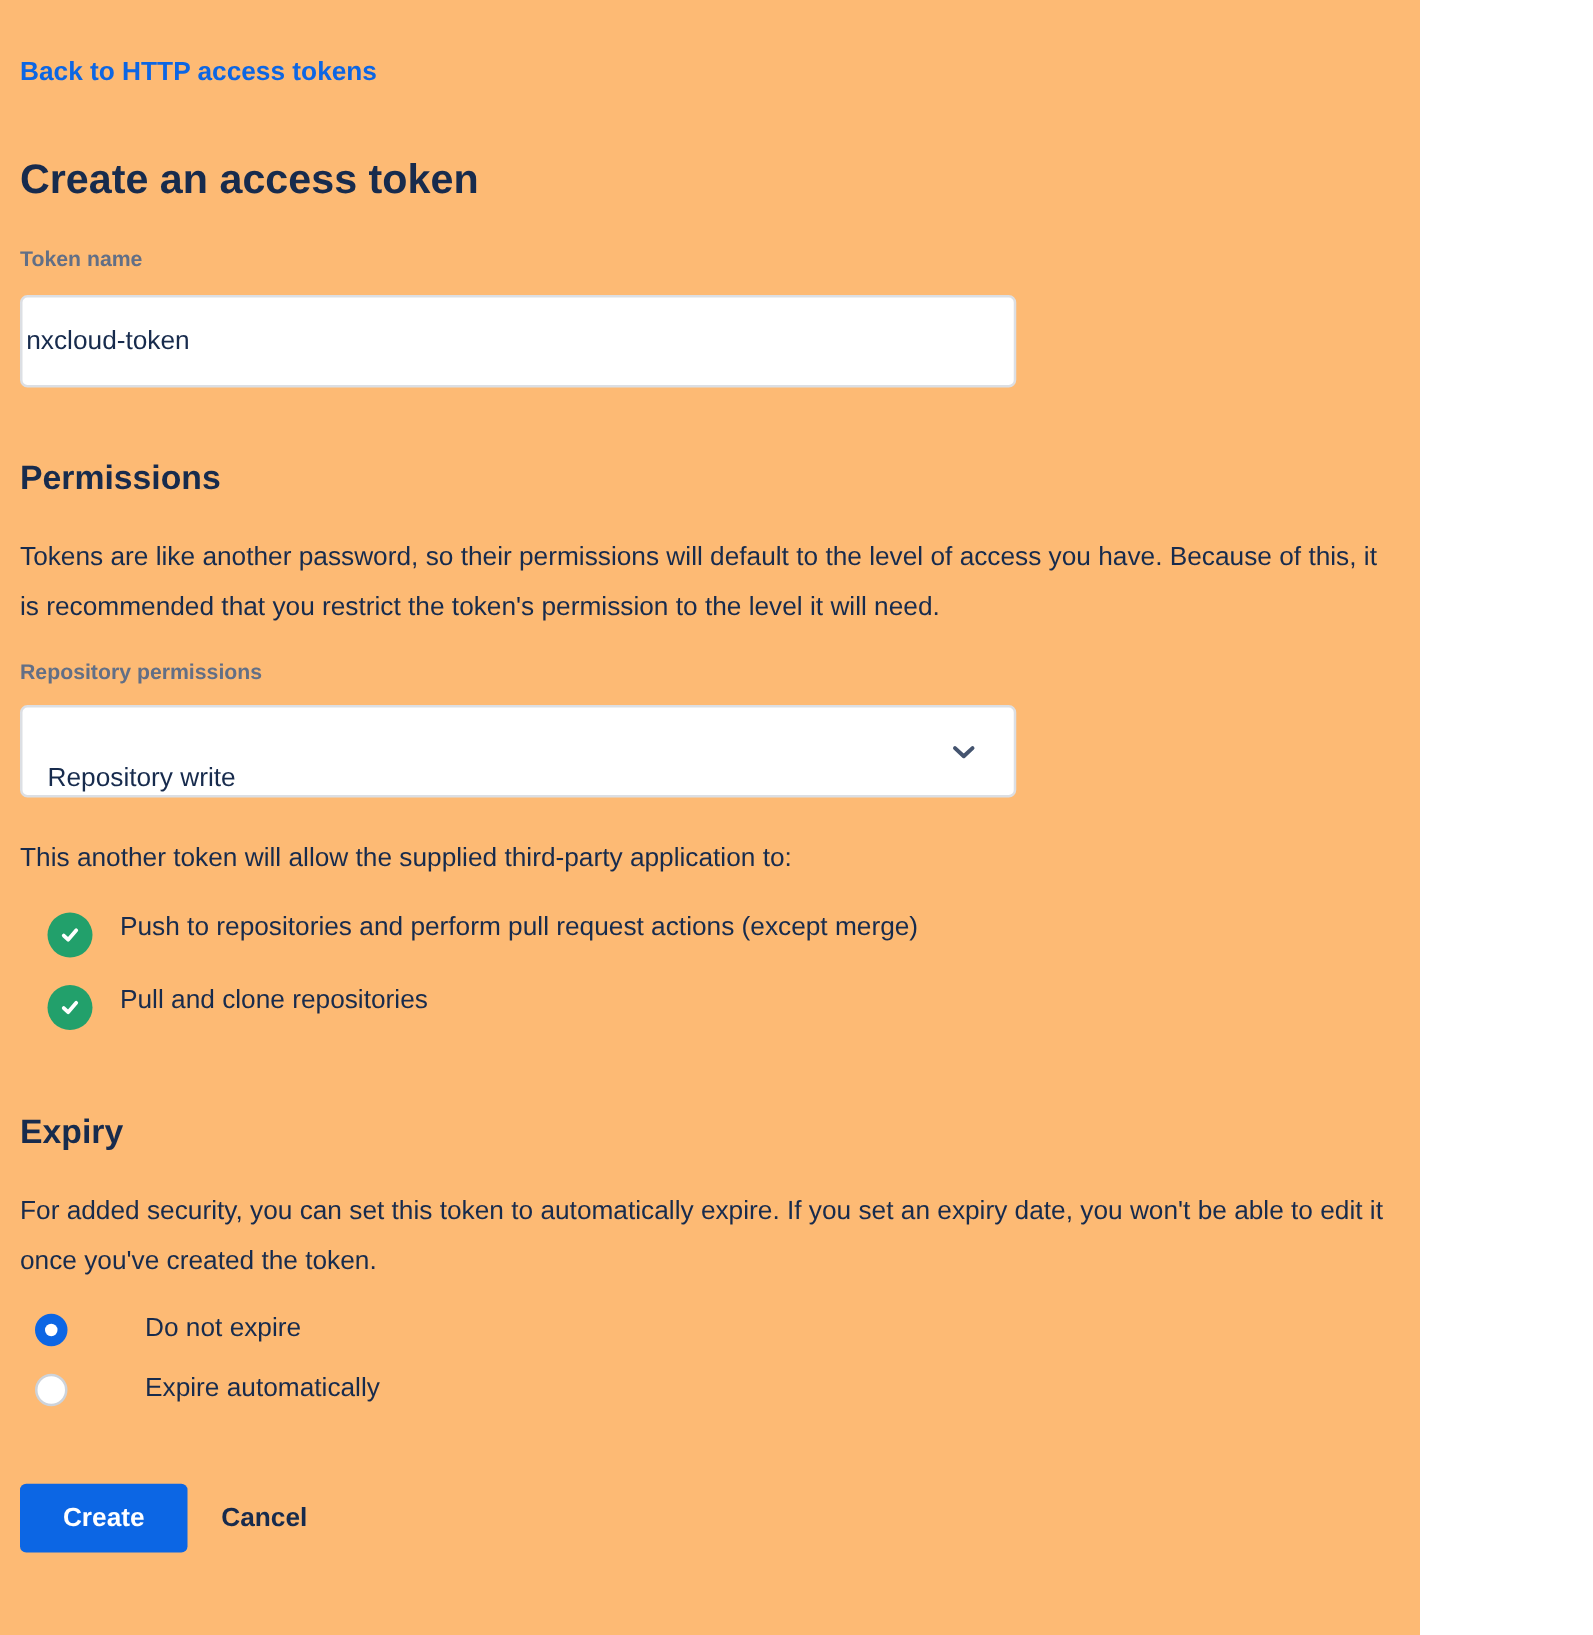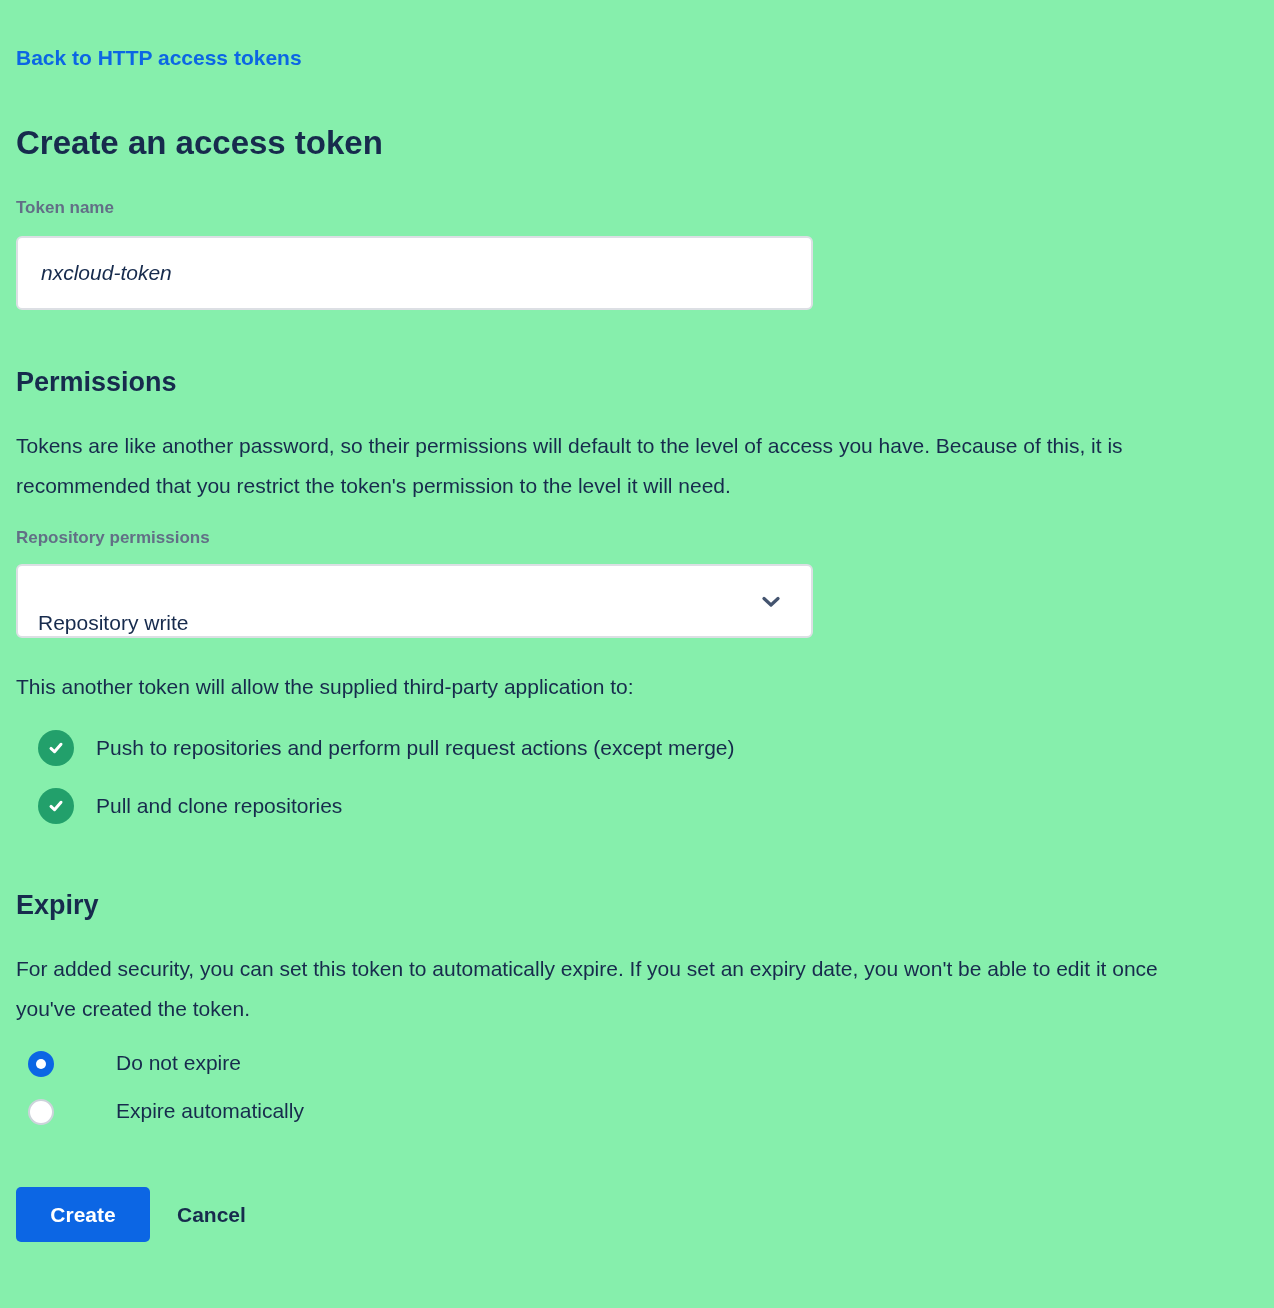--- a/index.html
+++ b/index.html
@@ -4,23 +4,23 @@
 <style>
   * { margin: 0; padding: 0; box-sizing: border-box; }
 
   html, body {
     background: #ffffff;
     font-family: "Liberation Sans", "DejaVu Sans", sans-serif;
     color: #172B4D;
   }
 
   .page {
-    width: 1274px;
+    width: 1136px;
     min-height: 1308px;
-    background: #86efac;
+    background: #fdba74;
     padding: 45px 16px 21px 16px;
   }
 
   
   .back-link {
     display: inline-block;
     color: #0C66E4;
     font-size: 21px;
     font-weight: 700;
     line-height: 26px;
@@ -48,27 +48,26 @@
   }
 
   
   .text-input {
     display: block;
     margin-top: 18px;
     width: 797px;
     height: 74px;
     border: 2px solid #DCDFE4;
     border-radius: 6px;
-    padding: 0 23px;
+    padding: 0 3px;
     font-family: "Liberation Sans", "DejaVu Sans", sans-serif;
     font-size: 21px;
     color: #172B4D;
     background: #ffffff;
     outline: none;
-    font-style: italic;
   }
 
   
   .section-heading {
     margin-top: 55px;
     font-size: 27px;
     font-weight: 700;
     line-height: 34px;
     color: #172B4D;
   }
@@ -121,21 +120,21 @@
   }
 
   
   .capabilities {
     list-style: none;
     margin-top: 27px;
     padding-left: 22px;
   }
   .capability-row {
     display: flex;
-    align-items: center;
+    align-items: flex-start;
     height: 36px;
   }
   .capability-row + .capability-row { margin-top: 22px; }
   .check-circle {
     width: 36px;
     height: 36px;
     border-radius: 50%;
     background: #22A06B;
     display: flex;
     align-items: center;

